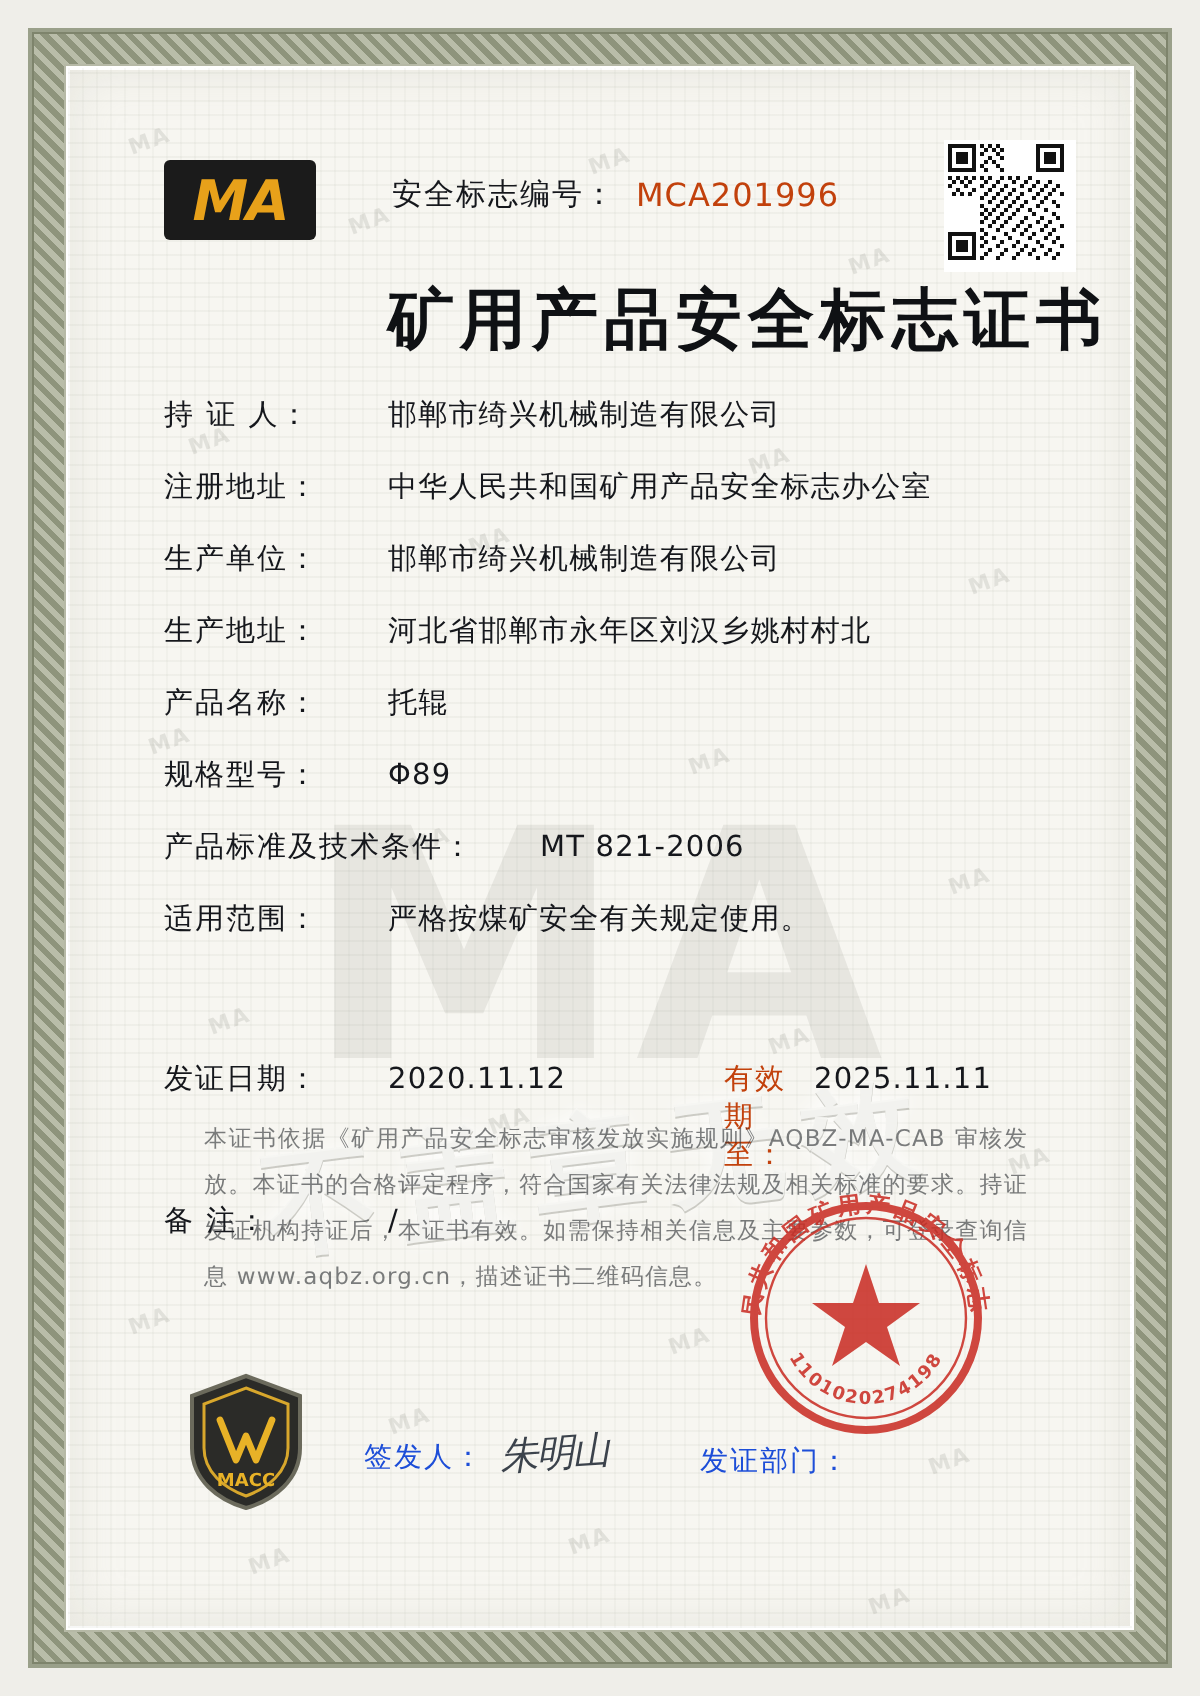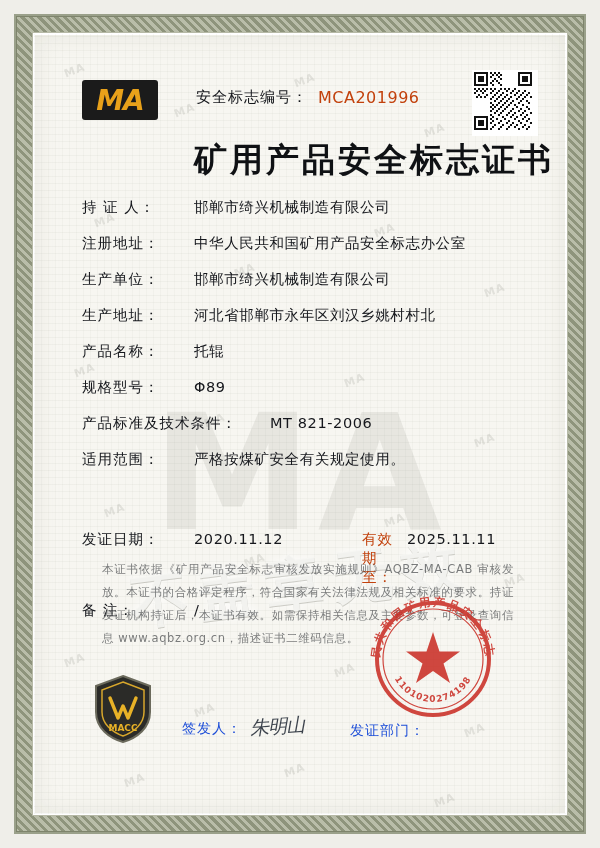--- a/index.html
+++ b/index.html
@@ -204,21 +204,21 @@
   }
 
   
   .footer {
     position: absolute;
     left: 36px; right: 24px; bottom: 42px;
     height: 86px;
   }
   .macc-badge {
     position: absolute;
-    left: 10px; bottom: 16px;
+    left: 10px; bottom: 4px;
     width: 62px; height: 70px; text-align: center;
   }
   .sign-row {
     position: absolute;
     left: 100px; bottom: 20px;
     display: flex;
     align-items: baseline;
     gap: 8px;
   }
   .sign-label {

